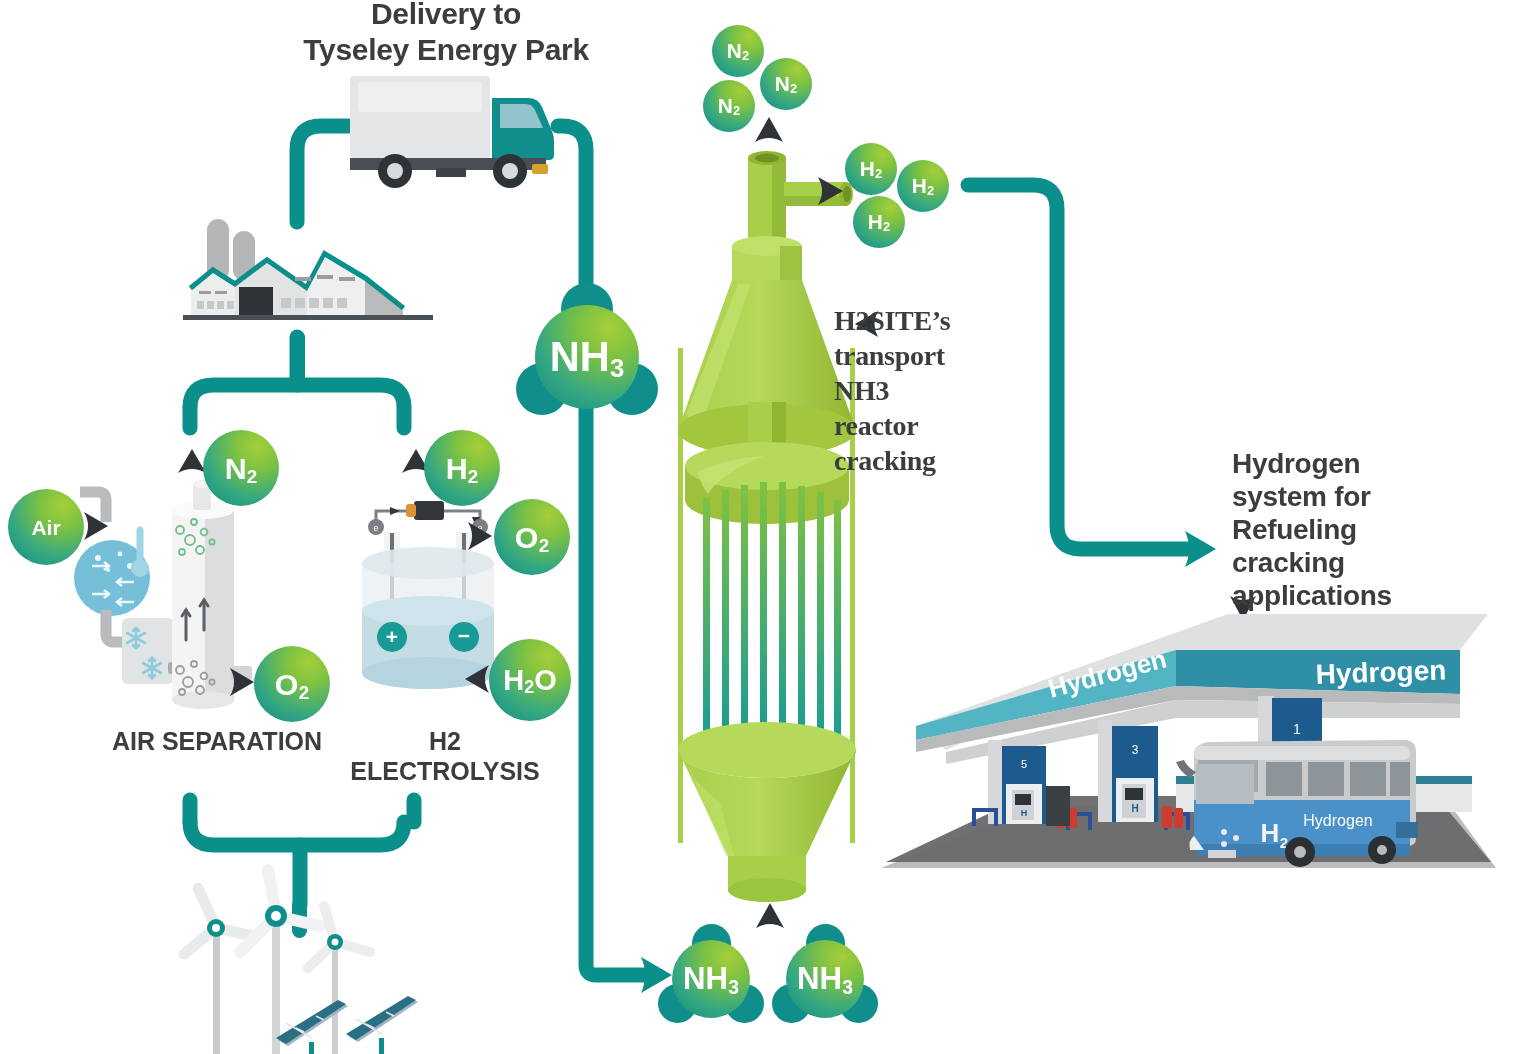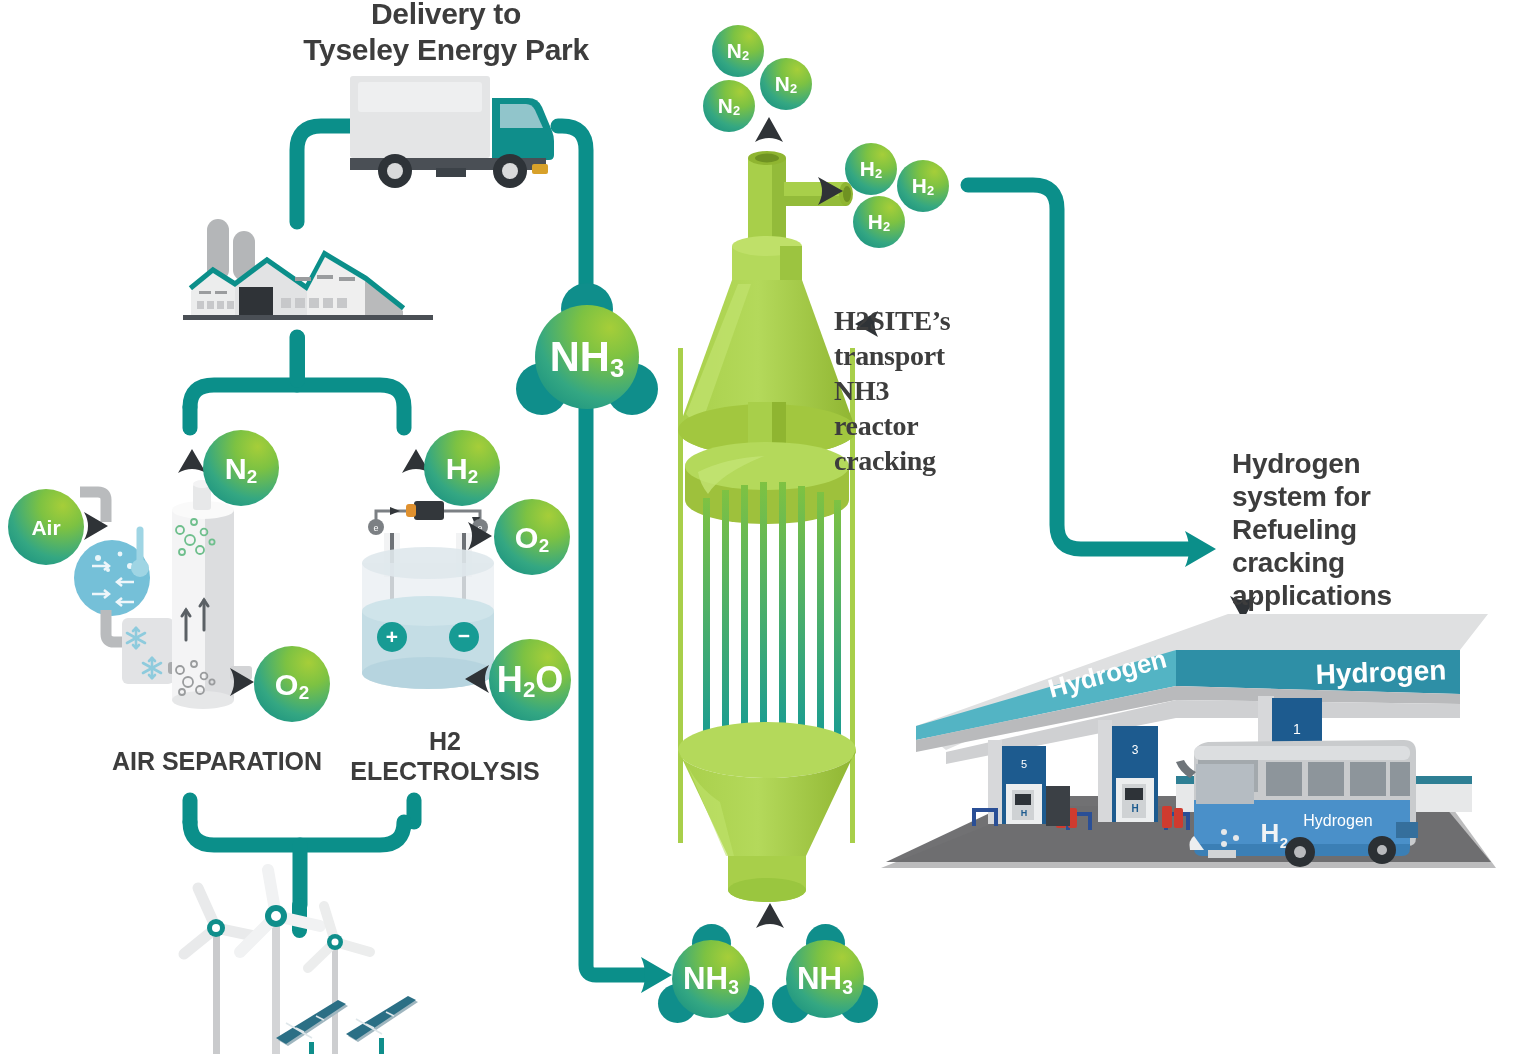--- a/index.html
+++ b/index.html
@@ -22,21 +22,21 @@
   #reactor-caption{
     left:834px;top:303px;width:200px;
     font-size:28px;line-height:35px;font-family:Liberation Serif, serif;
   }
   #refueling-caption{
     left:1232px;top:447px;width:215px;
     font-size:28px;line-height:33px;
   }
   #asu-label{
     left:72px;top:726px;width:290px;text-align:center;
-    font-size:25px;line-height:30px;letter-spacing:0px;margin-top:20px;
+    font-size:25px;line-height:30px;letter-spacing:0px;
   }
   #electrolysis-label{
     left:300px;top:726px;width:290px;text-align:center;
     font-size:25px;line-height:30px;letter-spacing:0px;
   }
 
   
   .bubble{
     position:absolute;border-radius:50%;
     display:flex;align-items:center;justify-content:center;
@@ -533,21 +533,21 @@
       </div>
       <div class="bubble" style="left: 254px; top: 646px; width: 76px; height: 76px; font-size: 30.4px;">
         <span class="lbl">O<span class="sub">2</span></span>
       </div>
       <div class="bubble" style="left: 424px; top: 430px; width: 76px; height: 76px; font-size: 30.4px;">
         <span class="lbl">H<span class="sub">2</span></span>
       </div>
       <div class="bubble" style="left: 494px; top: 499px; width: 76px; height: 76px; font-size: 30.4px;">
         <span class="lbl">O<span class="sub">2</span></span>
       </div>
-      <div class="bubble" style="left: 489px; top: 639px; width: 82px; height: 82px; font-size: 36px;">
+      <div class="bubble" style="left: 489px; top: 639px; width: 82px; height: 82px; font-size: 29px;">
         <span class="lbl">H<span class="sub">2</span>O</span>
       </div>
       <div class="petal" style="left: 561px; top: 283.16px; width: 52px; height: 52px;"></div>
       <div class="petal" style="left: 516.28px; top: 363.24px; width: 52px; height: 52px;"></div>
       <div class="petal" style="left: 605.72px; top: 363.24px; width: 52px; height: 52px;"></div>
       <div class="bubble" style="left: 535px; top: 305px; width: 104px; height: 104px; font-size: 41.6px;">
         <span class="lbl">NH<span class="sub">3</span></span>
       </div>
       <div class="petal" style="left: 691.5px; top: 923.62px; width: 39px; height: 39px;"></div>
       <div class="petal" style="left: 657.96px; top: 983.68px; width: 39px; height: 39px;"></div>

